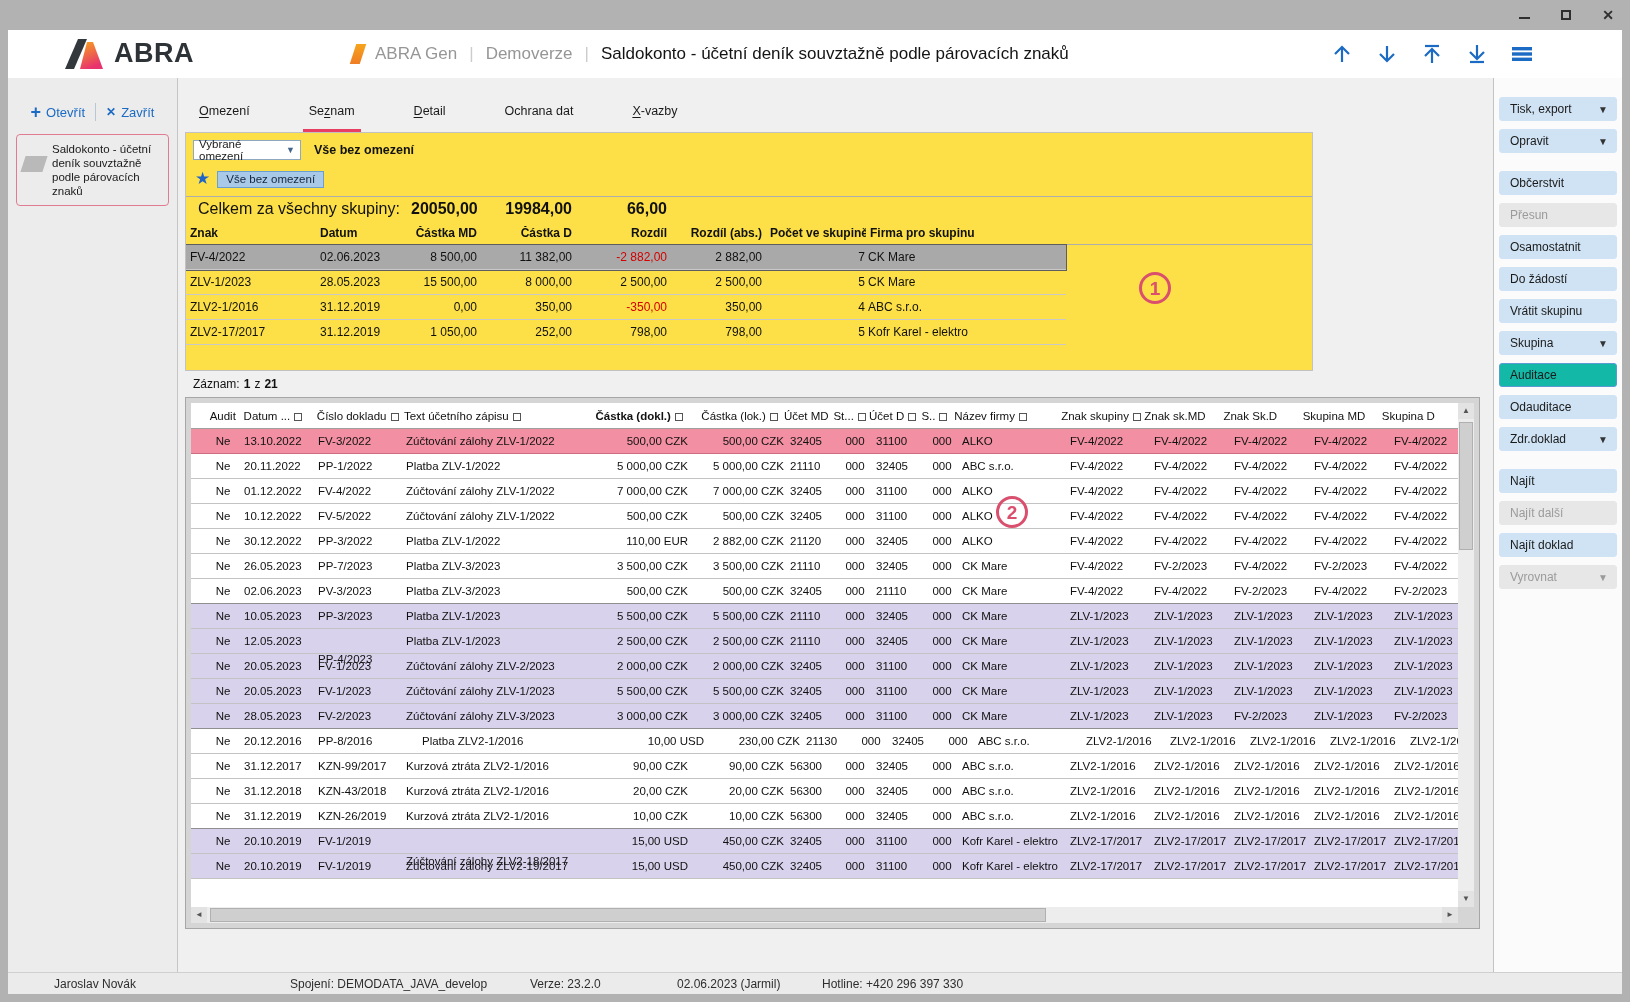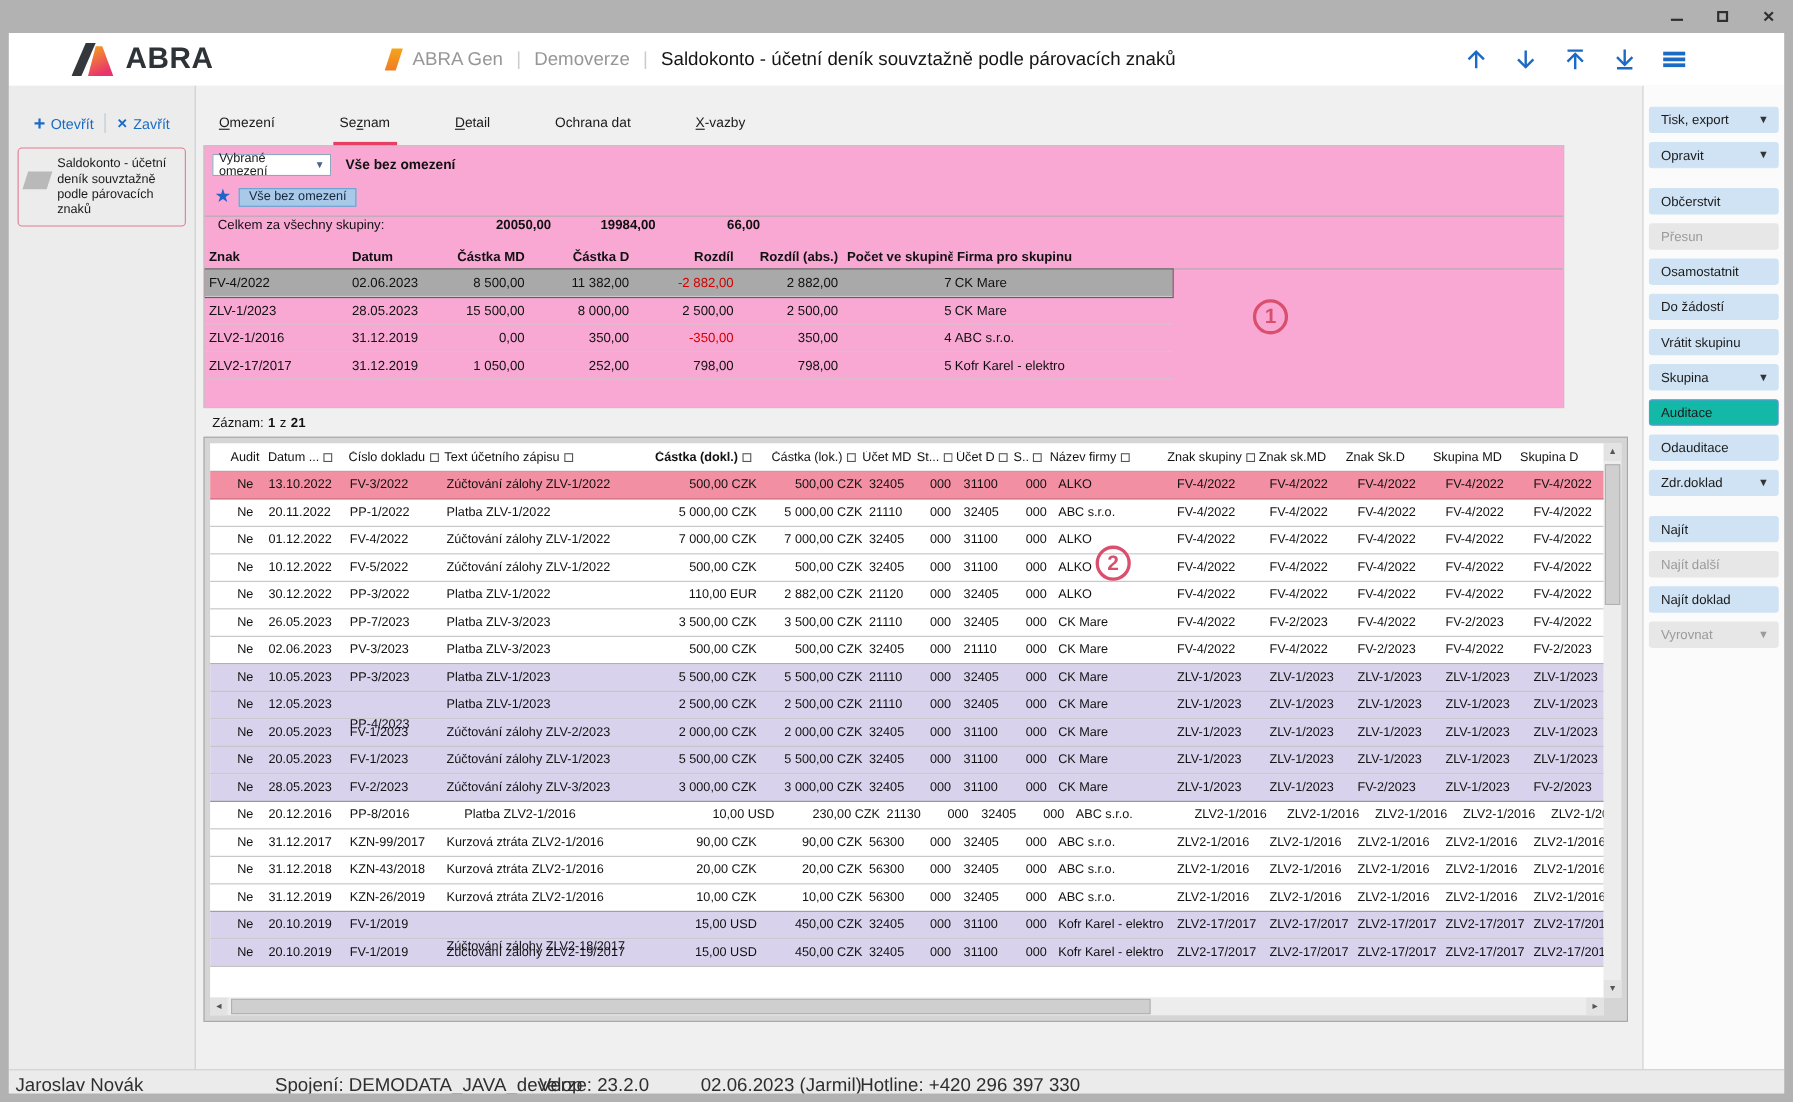--- a/index.html
+++ b/index.html
@@ -43,31 +43,31 @@
   .card-icon { width:22px; height:16px; background:#b9b9b9; transform:skewX(-18deg); flex:none; margin-top:14px; }
   .card-title { font-size:11.5px; color:#1a1a1a; line-height:14px; }
 
   
   .main { flex:1; position:relative; background:#f0f0f0; overflow:hidden; }
   .tabs { display:flex; gap:47px; margin:24px 0 0 15px; height:30px; }
   .tab { font-size:12.5px; color:#1a1a1a; padding:2px 6px 8px 6px; border-bottom:3px solid transparent; cursor:pointer; white-space:nowrap; }
   .tab.active { border-bottom-color:#e83e63; }
   .tab u { text-underline-offset:2px; }
 
-  .content-box { margin-left:7px; width:1237px; background:#f9a8d4; border:1px solid #c2c2c2; }
+  .content-box { margin-left:7px; width:1128px; background:#fde047; border:1px solid #c2c2c2; }
   .filter-row1 { height:34px; display:flex; align-items:center; padding-left:7px; }
   .dropdown { height:20px; width:108px; border:1px solid #8fa8c2; background:#fff; display:flex; align-items:center; padding:0 5px; font-size:11.5px; color:#1a1a1a; cursor:pointer; }
   .dropdown .caret { margin-left:auto; color:#44658a; font-size:9px; }
   .filter-current { margin-left:13px; font-weight:bold; font-size:12.5px; color:#111; }
   .filter-row2 { height:24px; display:flex; align-items:center; padding-left:9px; gap:7px; }
   .star { font-size:17px; color:#1f64c8; line-height:18px; cursor:pointer; }
   .chip { background:#a9c9e9; border:1px solid #6a9fd0; font-size:11.5px; color:#15253a; padding:1px 8px 2px 8px; cursor:pointer; }
 
   .grid-box { margin-top:5px; border-top:1px solid #adadad; height:174px; overflow:hidden; }
-  .summary-row { height:24px; display:flex; align-items:flex-start; font-size:12px; color:#111;gap:24px; }
+  .summary-row { height:24px; display:flex; align-items:center; font-size:16px; color:#111; }
   .sum-label { width:225px; padding-left:12px; }
   .sum-val { font-weight:bold; text-align:right; padding-right:4px; }
   .g-header { height:23px; display:flex; align-items:center; font-size:12px; font-weight:bold; color:#111; }
   .g-rows { border-top:1px solid #adadad; }
   .g-row { width:880px; height:25px; display:flex; align-items:center; font-size:12px; color:#111; border-bottom:1px solid #c9c9c9; cursor:default; }
   .g-row.sel { background:#a9a9a9; outline:1px solid #5e5e5e; }
   .g-cell { padding:0 4px; overflow:hidden; white-space:nowrap; }
   .g-cell.h { cursor:pointer; }
   .al { text-align:left; } .ar { text-align:right; } .ac { text-align:center; }
   .neg { color:#d40000; }
@@ -96,21 +96,21 @@
   
   .sidebar { width:129px; flex:none; background:#fbfbfb; border-left:1px solid #c3c3c3; padding-top:19px; }
   .side-btn { width:118px; height:24px; margin:0 0 8px 5px; background:#cfe3f4; border:1px solid #cfe3f4; border-radius:3px; display:flex; align-items:center; padding:0 8px 0 10px; font-size:12px; color:#1a1a1a; cursor:pointer; }
   .side-btn.disabled { background:#e7e7e7; border-color:#e7e7e7; color:#9b9b9b; cursor:default; }
   .side-btn.focused { background:#14b8a6; border:1px solid #5c9ad6; }
   .sb-caret { margin-left:auto; font-size:10px; color:#333; }
   .side-btn.disabled .sb-caret { color:#9b9b9b; }
 
   
   .statusbar { position:absolute; bottom:0; left:0; right:0; height:22px; background:#ebebeb; border-top:1px solid #cfcfcf; }
-  .sb-item { position:absolute; top:4px; font-size:17px; color:#2e2e2e; white-space:nowrap; }
+  .sb-item { position:absolute; top:4px; font-size:12px; color:#2e2e2e; white-space:nowrap;margin-left:40px; }
 </style>
 </head>
 <body>
 
 <div class="screen">
   <div class="titlebar">
     <div class="win-controls">
       <span class="wc">
           <span class="min-glyph"></span>
         </span>

